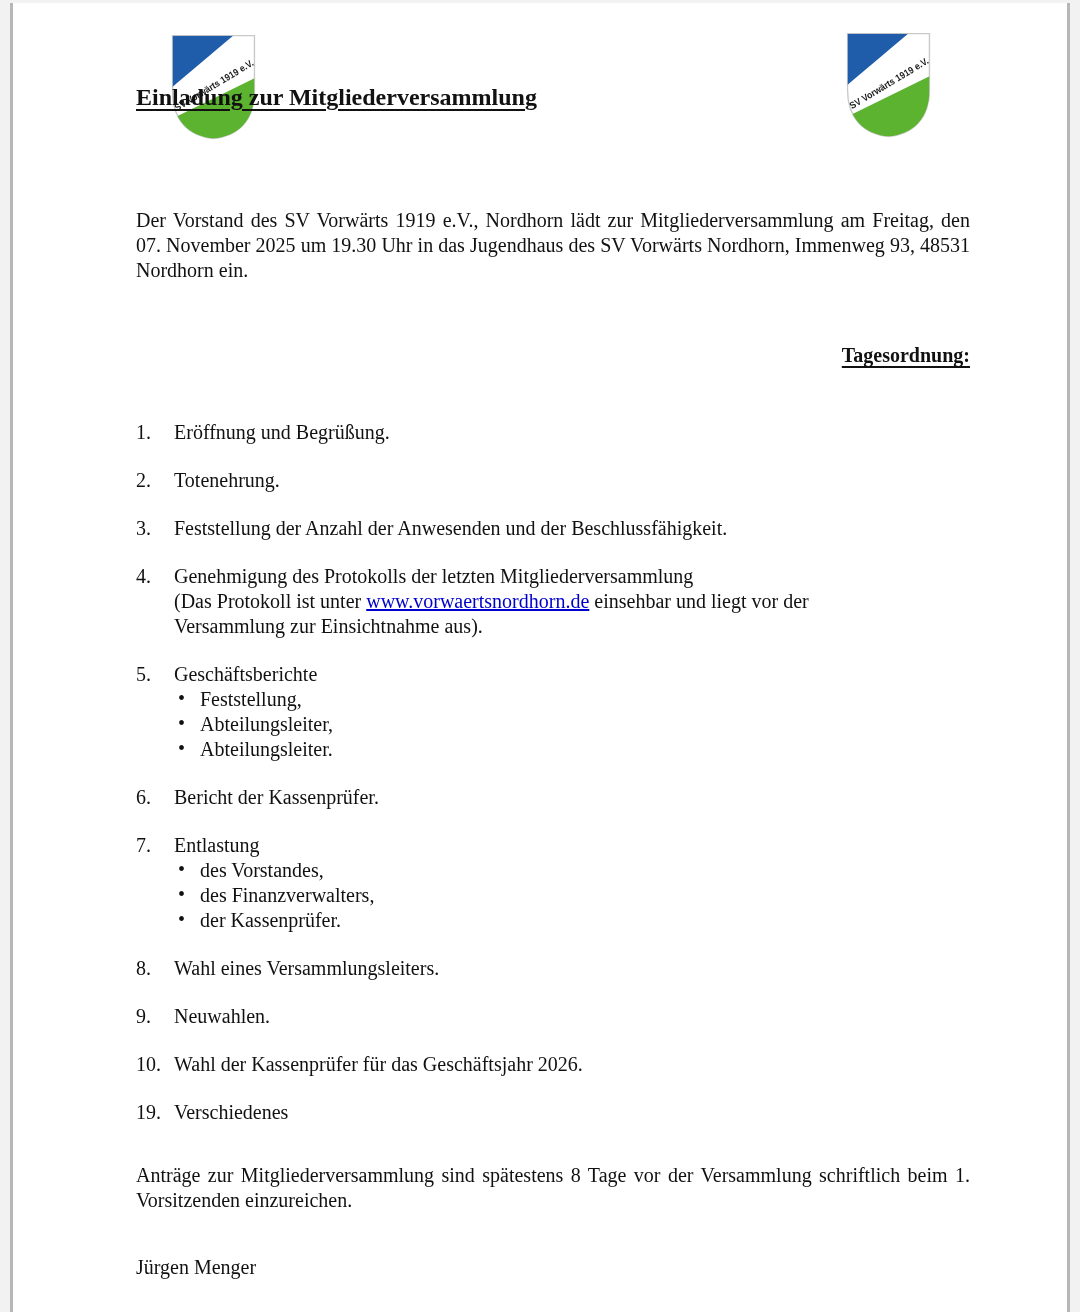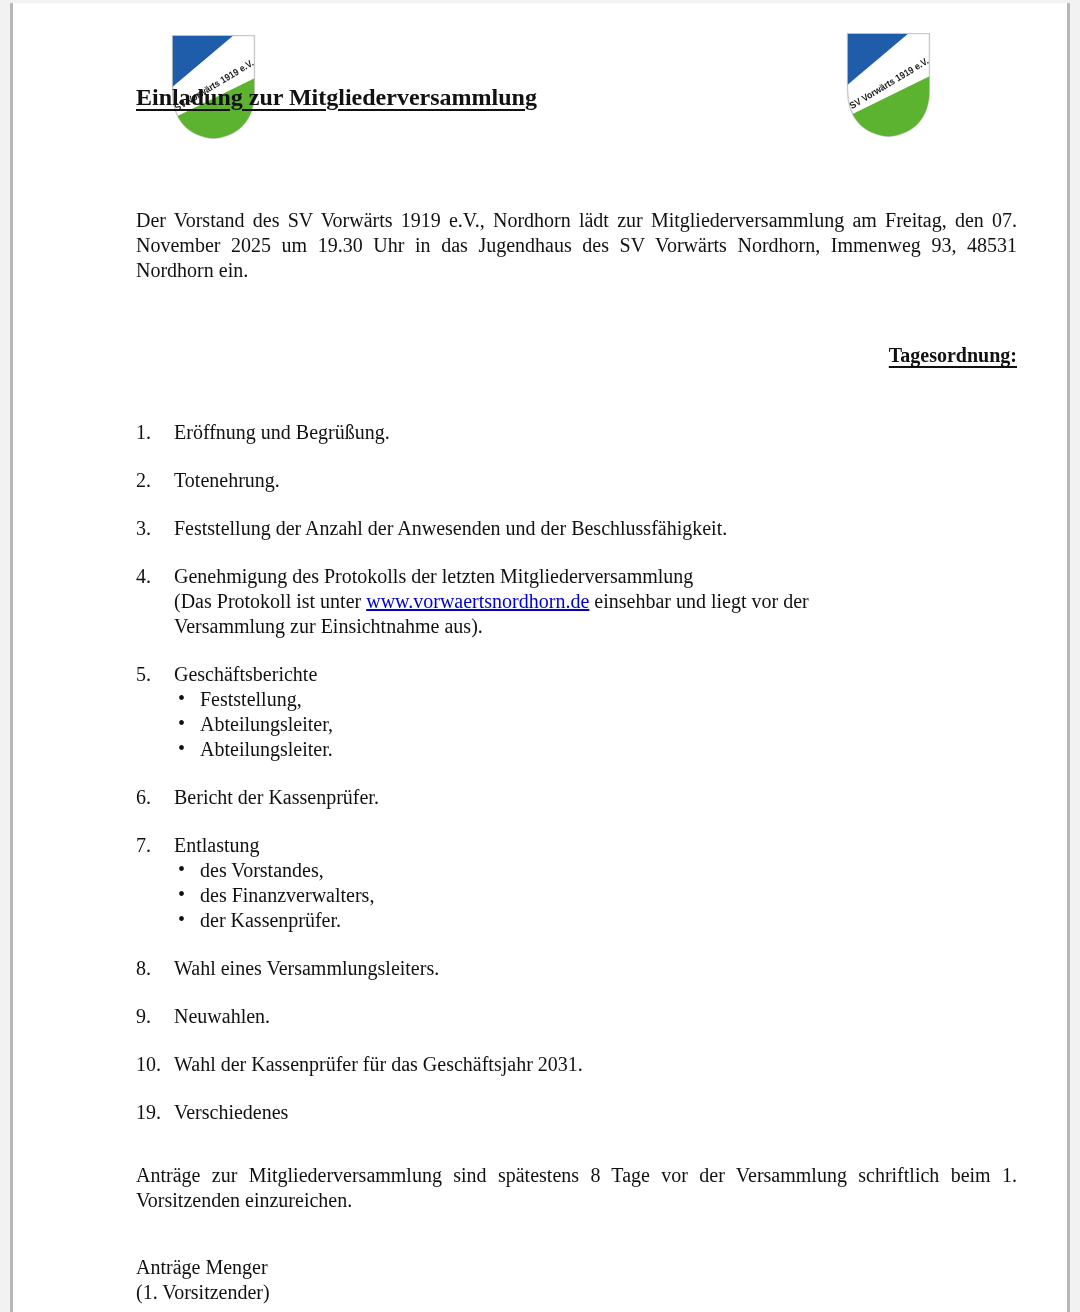--- a/index.html
+++ b/index.html
@@ -31,21 +31,21 @@
   h1.title {
     position: absolute;
     top: 80px; left: 123px; width: 830px;
     margin: 0;
     font-size: 24px; line-height: 28px;
     font-weight: bold;
     text-decoration: underline;
     text-decoration-thickness: 2px;
     text-underline-offset: 4px;
   }
-  .content { padding: 0 50px 0 123px; font-size: 20px; line-height: 25px; }
+  .content { padding: 0 97px 0 123px; font-size: 20px; line-height: 25px; }
   p.intro {
     margin: 40px 0 0 0;
     text-align: justify;
   }
   h2.agenda-heading {
     margin: 60px 0 0 0;
     font-size: 20px; line-height: 25px;
     font-weight: bold;
     text-decoration: underline;
     text-decoration-thickness: 2px;
@@ -157,29 +157,28 @@
         <li>
           <span class="num">8.</span>
           <div>Wahl eines Versammlungsleiters.</div>
         </li>
         <li>
           <span class="num">9.</span>
           <div>Neuwahlen.</div>
         </li>
         <li>
           <span class="num">10.</span>
-          <div>Wahl der Kassenprüfer für das Geschäftsjahr 2031.</div>
+          <div>Wahl der Kassenprüfer für das Geschäftsjahr 2026.</div>
         </li>
         <li>
           <span class="num">19.</span>
           <div>Verschiedenes</div>
         </li>
       </ol>
 
     <p class="closing">Anträge zur Mitgliederversammlung sind spätestens 8 Tage vor der Versammlung schriftlich beim 1. Vorsitzenden einzureichen.</p>
 
     <div class="signature">
-      <div>Anträge Menger</div>
-      <div>(1. Vorsitzender)</div>
+      <div>Jürgen Menger</div>
     </div>
 
   </div>
 </div>
 
 </body></html>

